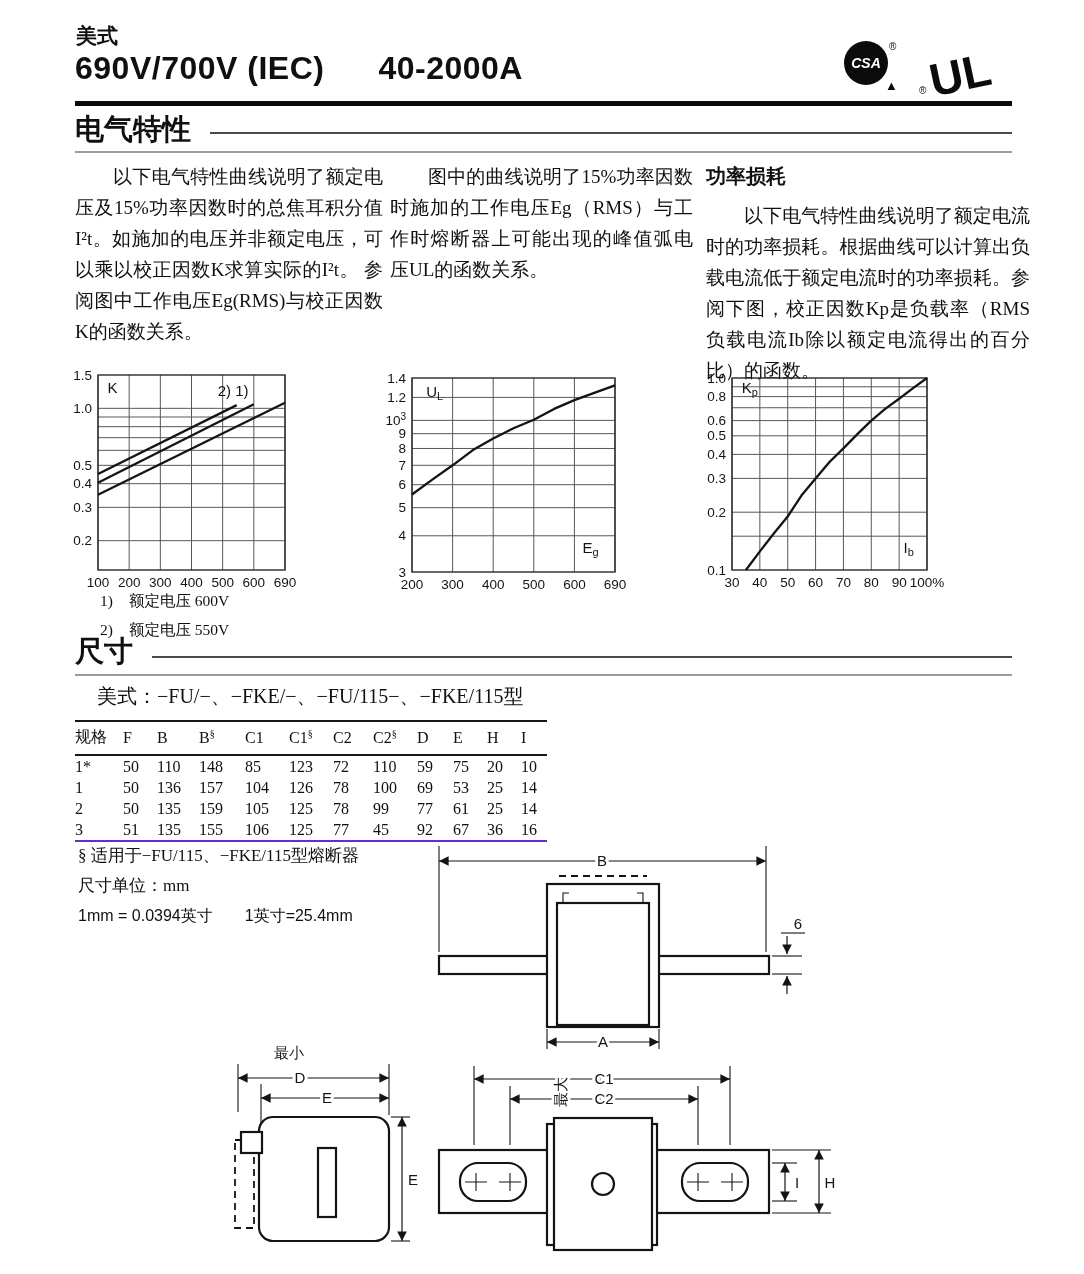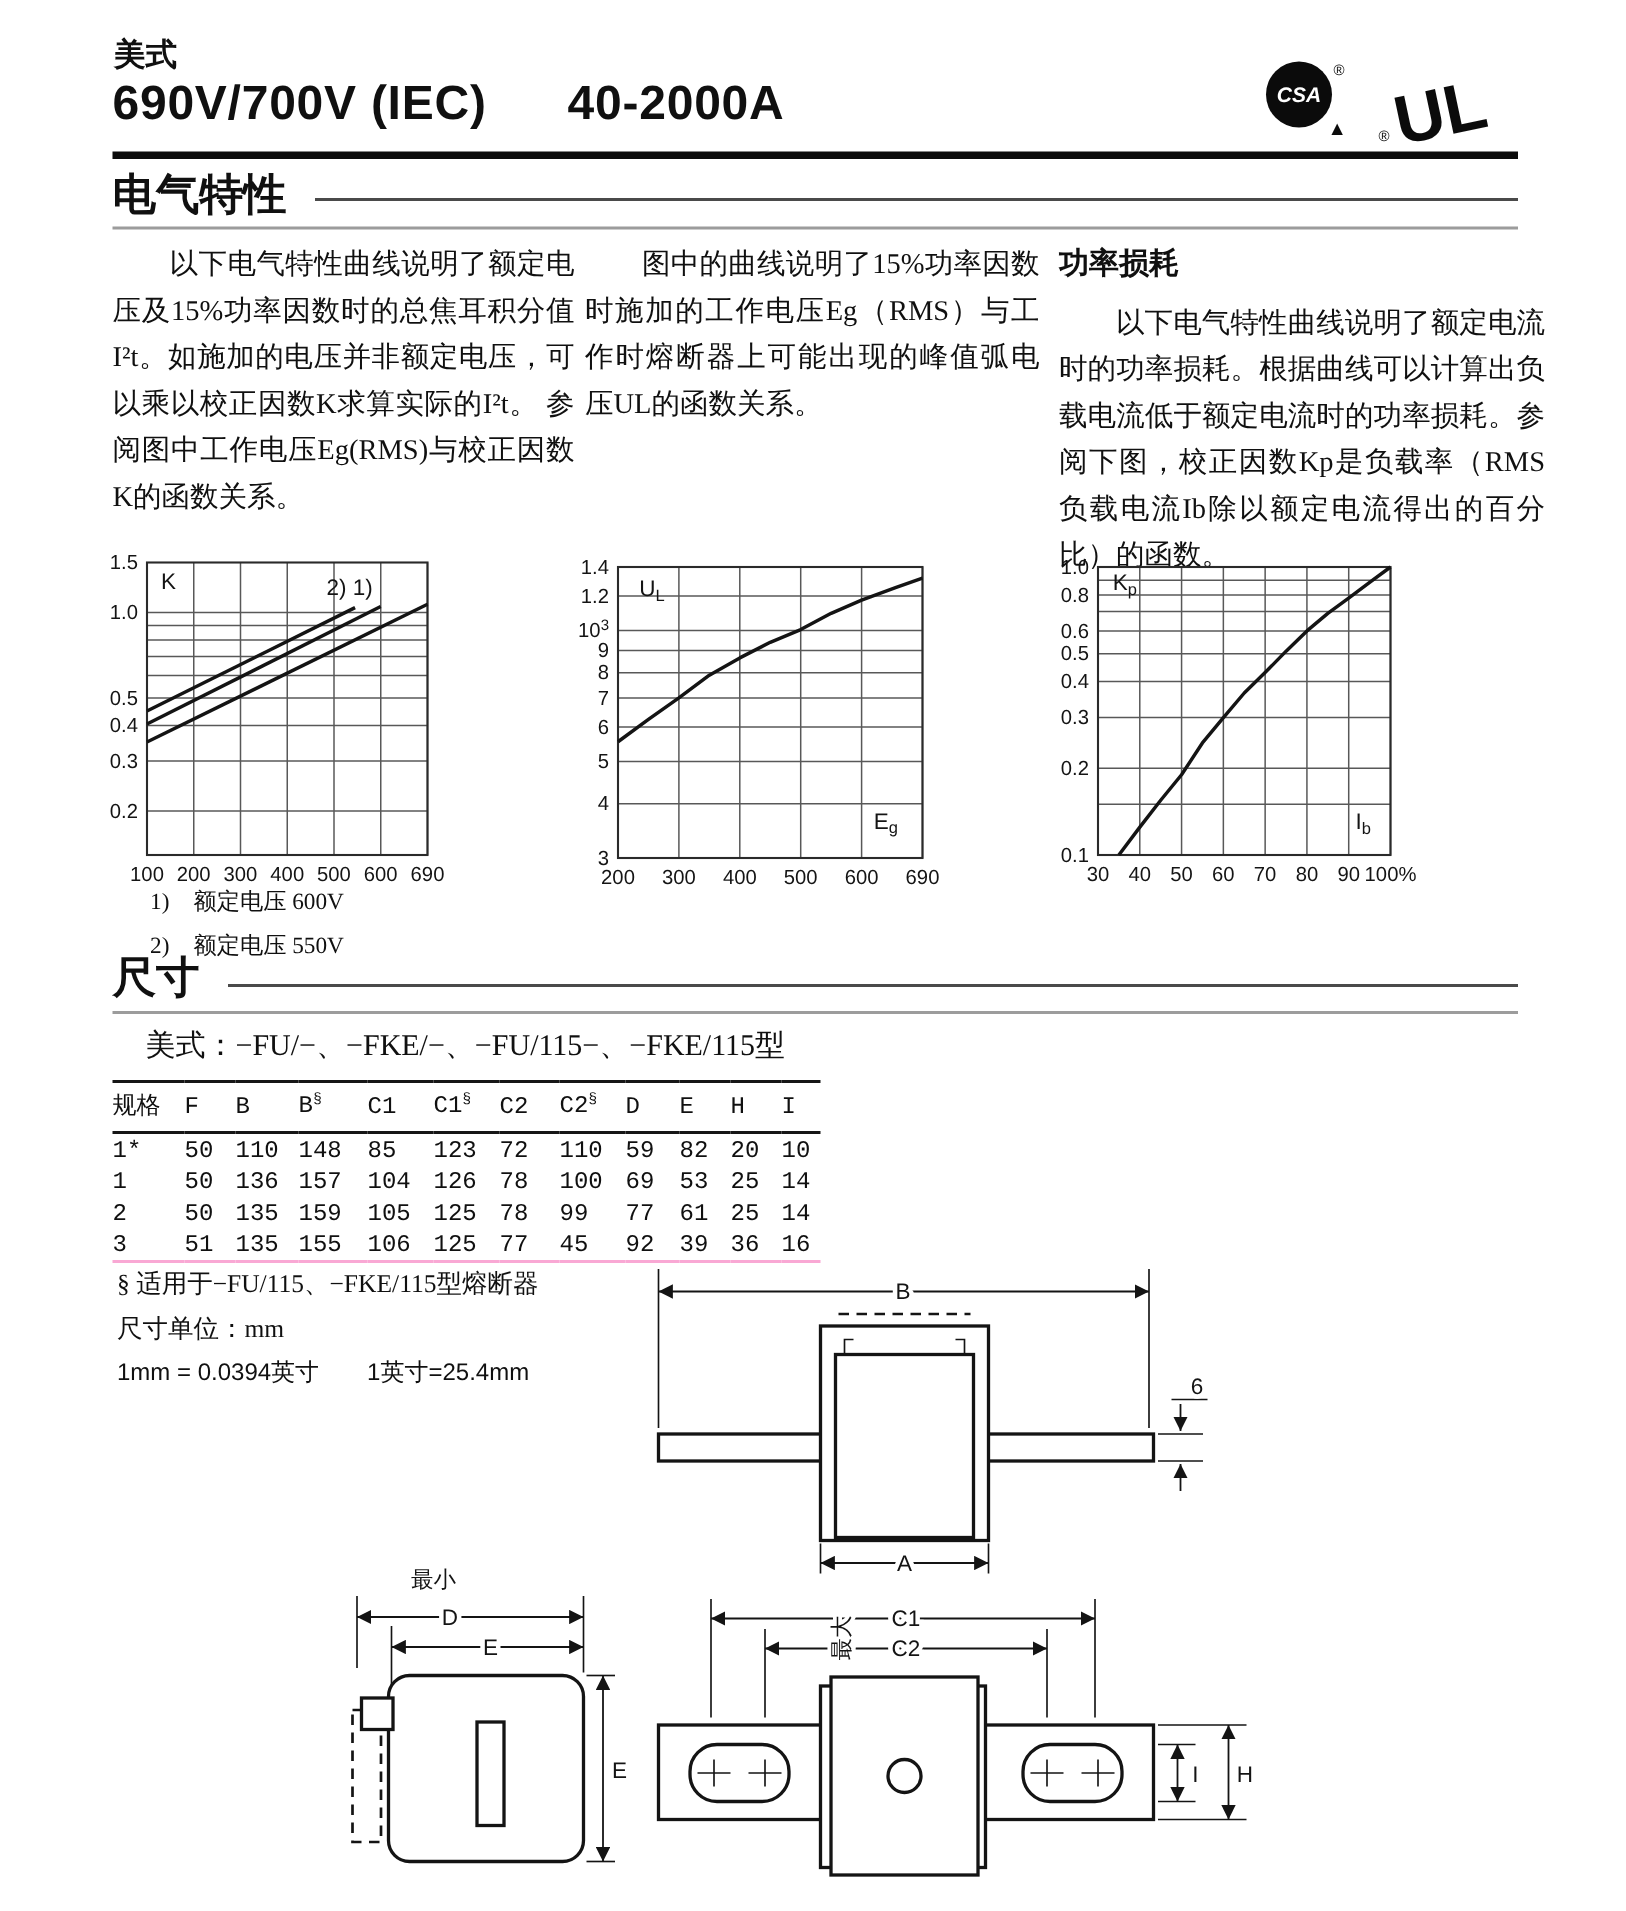--- a/index.html
+++ b/index.html
@@ -23,22 +23,22 @@
   .grid{stroke:#585858;stroke-width:1;}
   .frame{stroke:#2a2a2a;stroke-width:1.4;fill:none;}
   .curve{stroke:#141414;stroke-width:2.3;fill:none;stroke-linejoin:round;}
   .tick{font-family:"Liberation Sans",sans-serif;font-size:13.5px;fill:#141414;}
   .alabel{font-family:"Liberation Sans",sans-serif;font-size:15px;fill:#141414;}
   .cnotes{left:100px;top:591px;font-size:15.5px;}
   .cnote{margin:0 0 8px 0;}
   .cnote .num{margin-right:16px;}
   
   .dimtable{left:75px;top:720px;}
-  .dimtable table{border-collapse:collapse;font-family:Liberation Mono, monospace;
-      font-size:16px;border-top:2px solid #161616;border-bottom:2px solid #f9a8d4;}
+  .dimtable table{border-collapse:collapse;font-family:Liberation Serif, serif;
+      font-size:16px;border-top:2px solid #161616;border-bottom:2px solid #6d28d9;}
   .dimtable th{font-weight:normal;text-align:left;border-bottom:2px solid #161616;
       padding:5px 0 6px 0;}
   .dimtable td{padding:1.5px 0;}
   .dimtable sup{font-size:10px;}
   .subtitle{left:75px;top:683px;font-size:20px;margin-left:22px;}
   .dimnotes{left:78px;top:841px;font-size:17px;line-height:30px;}
   .dimnotes .sans{font-family:"Liberation Sans",sans-serif;font-size:16px;}
   
   .dthick{stroke:#141414;stroke-width:2.2;fill:#fff;}
   .dthin{stroke:#141414;stroke-width:1.1;fill:none;}
@@ -244,21 +244,21 @@
         <tr>
           <td>1*</td>
           <td>50</td>
           <td>110</td>
           <td>148</td>
           <td>85</td>
           <td>123</td>
           <td>72</td>
           <td>110</td>
           <td>59</td>
-          <td>82</td>
+          <td>75</td>
           <td>20</td>
           <td>10</td>
         </tr>
         <tr>
           <td>1</td>
           <td>50</td>
           <td>136</td>
           <td>157</td>
           <td>104</td>
           <td>126</td>
@@ -286,21 +286,21 @@
         <tr>
           <td>3</td>
           <td>51</td>
           <td>135</td>
           <td>155</td>
           <td>106</td>
           <td>125</td>
           <td>77</td>
           <td>45</td>
           <td>92</td>
-          <td>39</td>
+          <td>67</td>
           <td>36</td>
           <td>16</td>
         </tr>
       </tbody>
   </table>
 </div>
 
 <div class="abs dimnotes">
   <div>§ 适用于−FU/115、−FKE/115型熔断器</div>
   <div>尺寸单位：mm</div>

